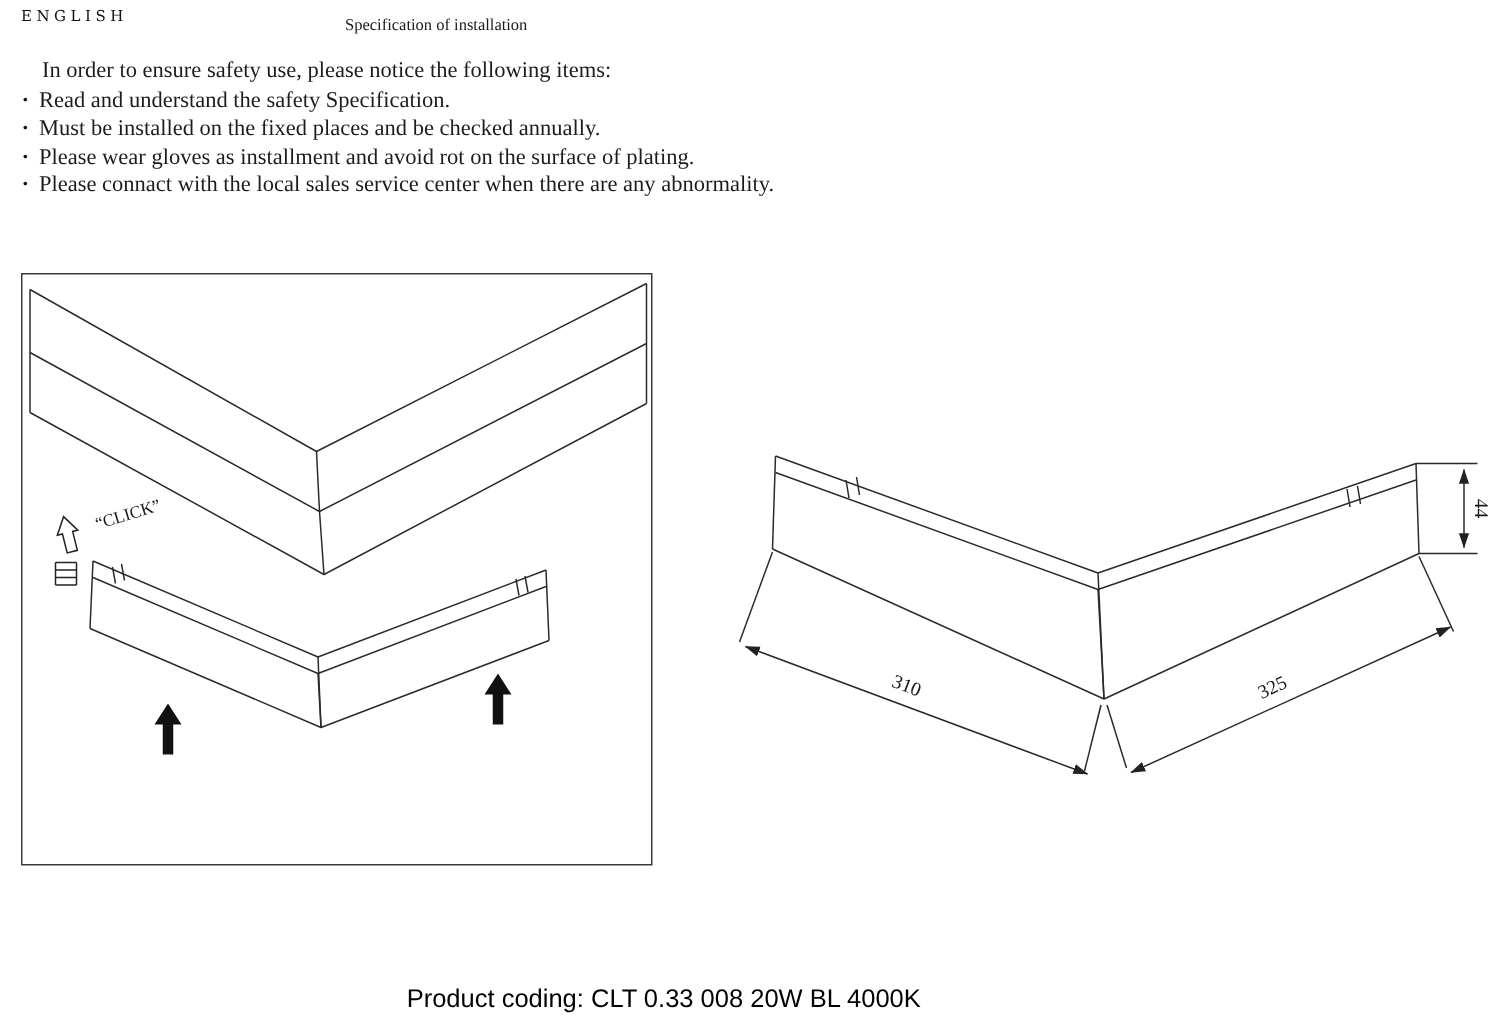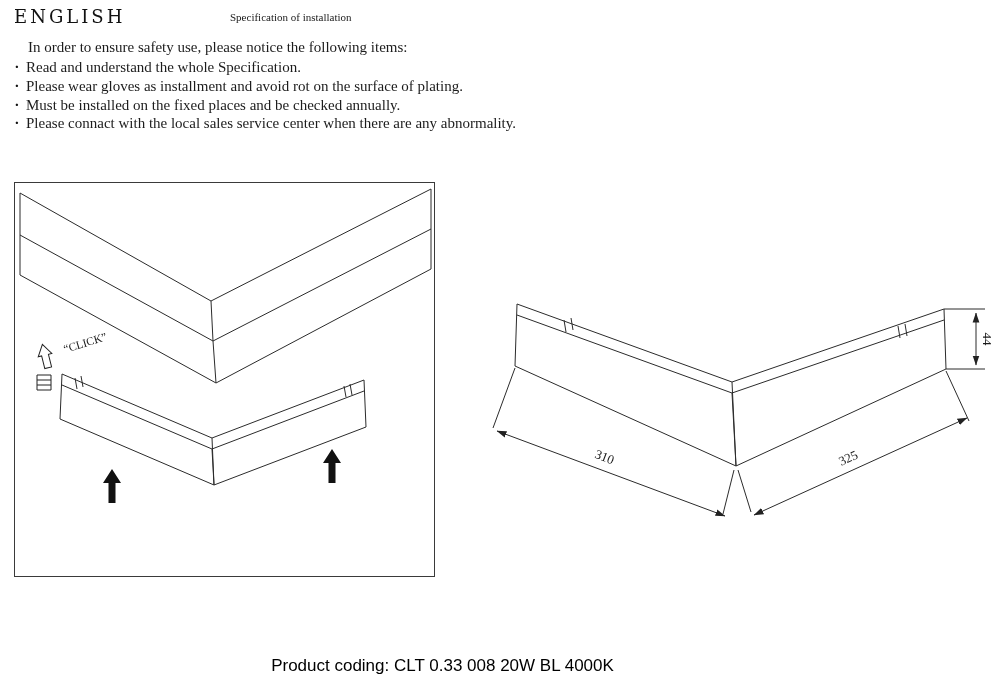--- a/index.html
+++ b/index.html
@@ -2,21 +2,21 @@
 <html><head>
 <meta charset="utf-8">
 <style>
   * { margin:0; padding:0; box-sizing:border-box; }
   html, body { width:1000px; height:690px; background:#ffffff; overflow:hidden; }
   body { position:relative; font-family:"Liberation Serif", serif; color:#1a1a1a; }
 
   .lang {
     position:absolute; left:14px; top:6px;
     font-family:"DejaVu Serif", serif;
-    font-size:18px; letter-spacing:3px; color:#111;
+    font-size:10px; letter-spacing:3px; color:#111;
   }
   .title {
     position:absolute; left:230px; top:11px;
     font-size:11px; color:#1a1a1a;
   }
 
   .instructions {
     position:absolute; left:14px; top:38px; width:640px;
     font-size:15px; color:#1c1c1c;
   }
@@ -51,23 +51,23 @@
 </style>
 </head>
 <body>
 
 <div class="lang">ENGLISH</div>
 <div class="title">Specification of installation</div>
 
 <div class="instructions">
   <div class="intro">In order to ensure safety use, please notice the following items:</div>
   <ul class="items">
-    <li>Read and understand the whole Specification.</li>
+    <li>Read and understand the safety Specification.</li>
+    <li>Must be installed on the fixed places and be checked annually.</li>
     <li>Please wear gloves as installment and avoid rot on the surface of plating.</li>
-    <li>Must be installed on the fixed places and be checked annually.</li>
     <li>Please connact with the local sales service center when there are any abnormality.</li>
   </ul>
 </div>
 
 <div class="install-box">
   <svg width="419" height="393" viewBox="0 0 419 393">
 
     <g stroke="#2b2b2b" fill="none" stroke-width="1" stroke-linejoin="round">
       <path d="M5,10 L196,118 L416,6"></path>
       <path d="M5,52 L198,158 L416,46"></path>

